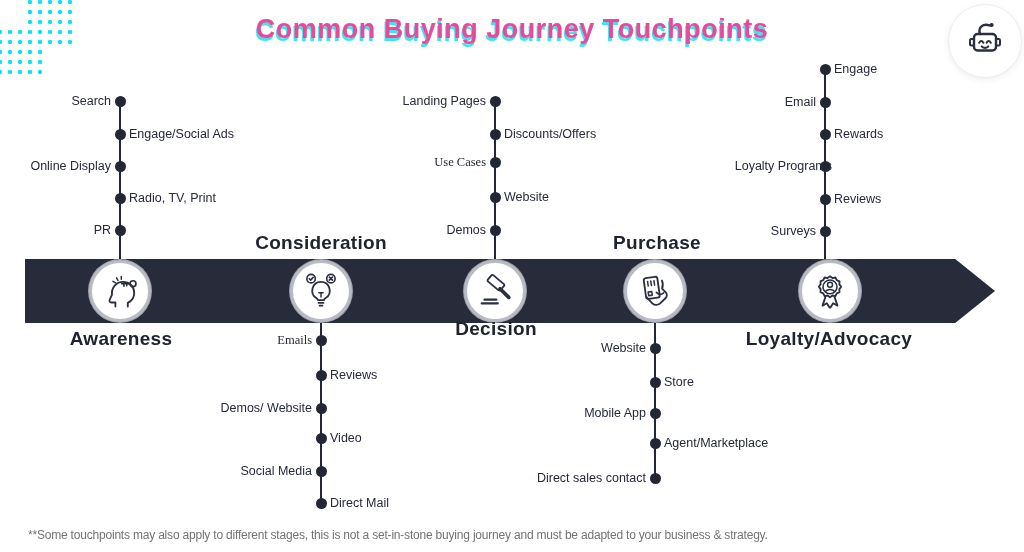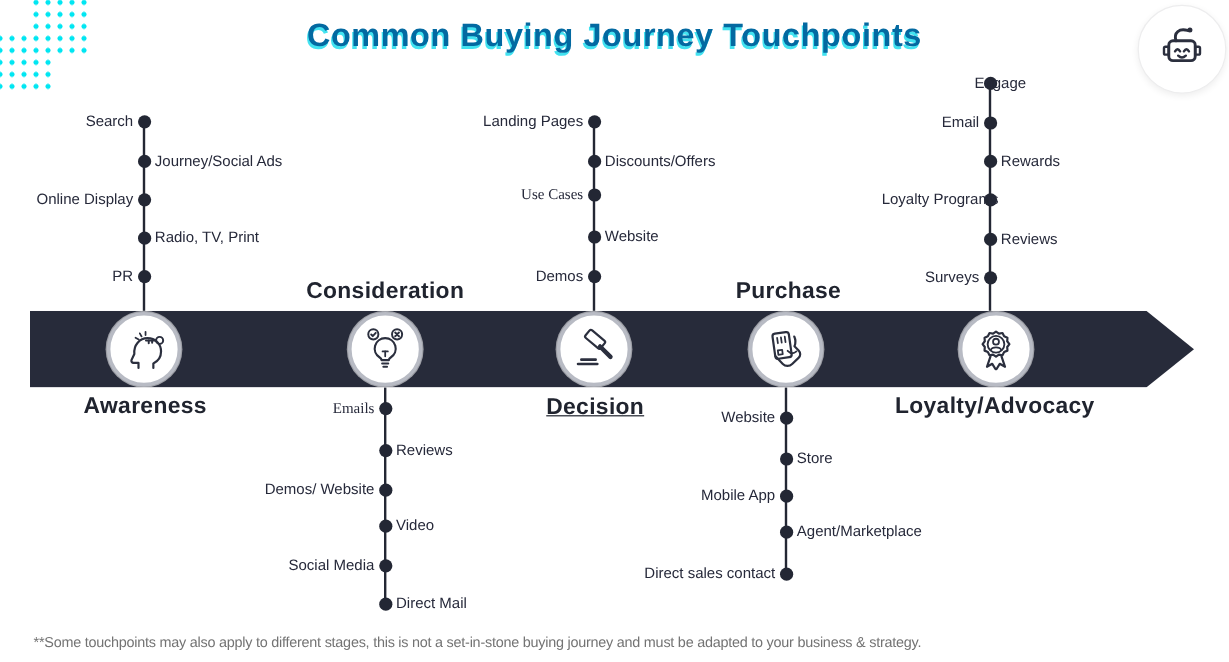--- a/index.html
+++ b/index.html
@@ -13,21 +13,21 @@
     background-image:radial-gradient(circle,#00E6F2 1.9px,rgba(0,0,0,0) 2.4px);
     background-size:10px 10px;
   }
   #dots-a{left:25px;top:-3px;width:51px;height:30px;}
   #dots-b{left:-5px;top:27px;width:81px;height:20px;}
   #dots-c{left:-5px;top:47px;width:51px;height:30px;}
 
   
   #title{
     position:absolute;left:0;top:14px;width:1024px;text-align:center;
-    font-size:27px;font-weight:700;letter-spacing:.5px;color:#0369a1;
+    font-size:27px;font-weight:700;letter-spacing:.5px;color:#ec4899;
     text-shadow:-1px 3px 0 #42E2F0;
   }
 
   
   #logo-circle{
     position:absolute;left:948px;top:4px;width:72px;height:72px;border-radius:50%;
     background:#ffffff;border:1px solid #ededee;box-shadow:0 2px 6px rgba(0,0,0,.07);
     display:flex;align-items:center;justify-content:center;
   }
 
@@ -168,30 +168,30 @@
           <path d="M19.3 24.6 c1.2 -3 8.2 -3 9.4 0" stroke-width="1.6"></path>
           <path d="M19 30.5 l-3.2 9.5 4.8 -2.7 2.9 4.7"></path>
           <path d="M29 30.5 l3.2 9.5 -4.8 -2.7 -2.9 4.7"></path>
         </g>
       </svg>
     </span>
   </div>
 
   <div class="stage-name" style="left:321px;top:232px;">Consideration</div>
   <div class="stage-name" style="left:121px;top:328px;">Awareness</div>
-  <div class="stage-name" style="left:496px;top:329px;text-decoration:underline;">Decision</div>
+  <div class="stage-name" style="left:496px;top:318px;">Decision</div>
   <div class="stage-name" style="left:657px;top:232px;">Purchase</div>
   <div class="stage-name" style="left:829px;top:328px;">Loyalty/Advocacy</div>
 
   <div id="columns">
       <div class="tp-line" style="left: 119px; top: 101px; height: 158px;"></div>
       <div class="tp-dot" style="left: 114.5px; top: 95.5px;"></div>
       <div class="tp-label" style="top: 92px; right: 913px;">Search</div>
       <div class="tp-dot" style="left: 114.5px; top: 128.5px;"></div>
-      <div class="tp-label" style="top: 125px; left: 129px;">Journey/Social Ads</div>
+      <div class="tp-label" style="top: 125px; left: 129px;">Engage/Social Ads</div>
       <div class="tp-dot" style="left: 114.5px; top: 160.5px;"></div>
       <div class="tp-label" style="top: 157px; right: 913px;">Online Display</div>
       <div class="tp-dot" style="left: 114.5px; top: 192.5px;"></div>
       <div class="tp-label" style="top: 189px; left: 129px;">Radio, TV, Print</div>
       <div class="tp-dot" style="left: 114.5px; top: 224.5px;"></div>
       <div class="tp-label" style="top: 221px; right: 913px;">PR</div>
       <div class="tp-line" style="left: 320px; top: 323px; height: 180px;"></div>
       <div class="tp-dot" style="left: 315.5px; top: 334.5px;"></div>
       <div class="tp-label" style="top: 331px; right: 712px; font-family: Liberation Serif, serif;">Emails</div>
       <div class="tp-dot" style="left: 315.5px; top: 369.5px;"></div>
@@ -221,21 +221,21 @@
       <div class="tp-dot" style="left: 649.5px; top: 376.5px;"></div>
       <div class="tp-label" style="top: 373px; left: 664px;">Store</div>
       <div class="tp-dot" style="left: 649.5px; top: 407.5px;"></div>
       <div class="tp-label" style="top: 404px; right: 378px;">Mobile App</div>
       <div class="tp-dot" style="left: 649.5px; top: 437.5px;"></div>
       <div class="tp-label" style="top: 434px; left: 664px;">Agent/Marketplace</div>
       <div class="tp-dot" style="left: 649.5px; top: 472.5px;"></div>
       <div class="tp-label" style="top: 469px; right: 378px;">Direct sales contact</div>
       <div class="tp-line" style="left: 824px; top: 69px; height: 190px;"></div>
       <div class="tp-dot" style="left: 819.5px; top: 63.5px;"></div>
-      <div class="tp-label" style="top: 60px; left: 812px;">Engage</div>
+      <div class="tp-label" style="top: 60px; left: 834px;">Engage</div>
       <div class="tp-dot" style="left: 819.5px; top: 96.5px;"></div>
       <div class="tp-label" style="top: 93px; right: 208px;">Email</div>
       <div class="tp-dot" style="left: 819.5px; top: 128.5px;"></div>
       <div class="tp-label" style="top: 125px; left: 834px;">Rewards</div>
       <div class="tp-dot" style="left: 819.5px; top: 160.5px;"></div>
       <div class="tp-label" style="top: 157px; right: 192px;">Loyalty Programs</div>
       <div class="tp-dot" style="left: 819.5px; top: 193.5px;"></div>
       <div class="tp-label" style="top: 190px; left: 834px;">Reviews</div>
       <div class="tp-dot" style="left: 819.5px; top: 225.5px;"></div>
       <div class="tp-label" style="top: 222px; right: 208px;">Surveys</div>

